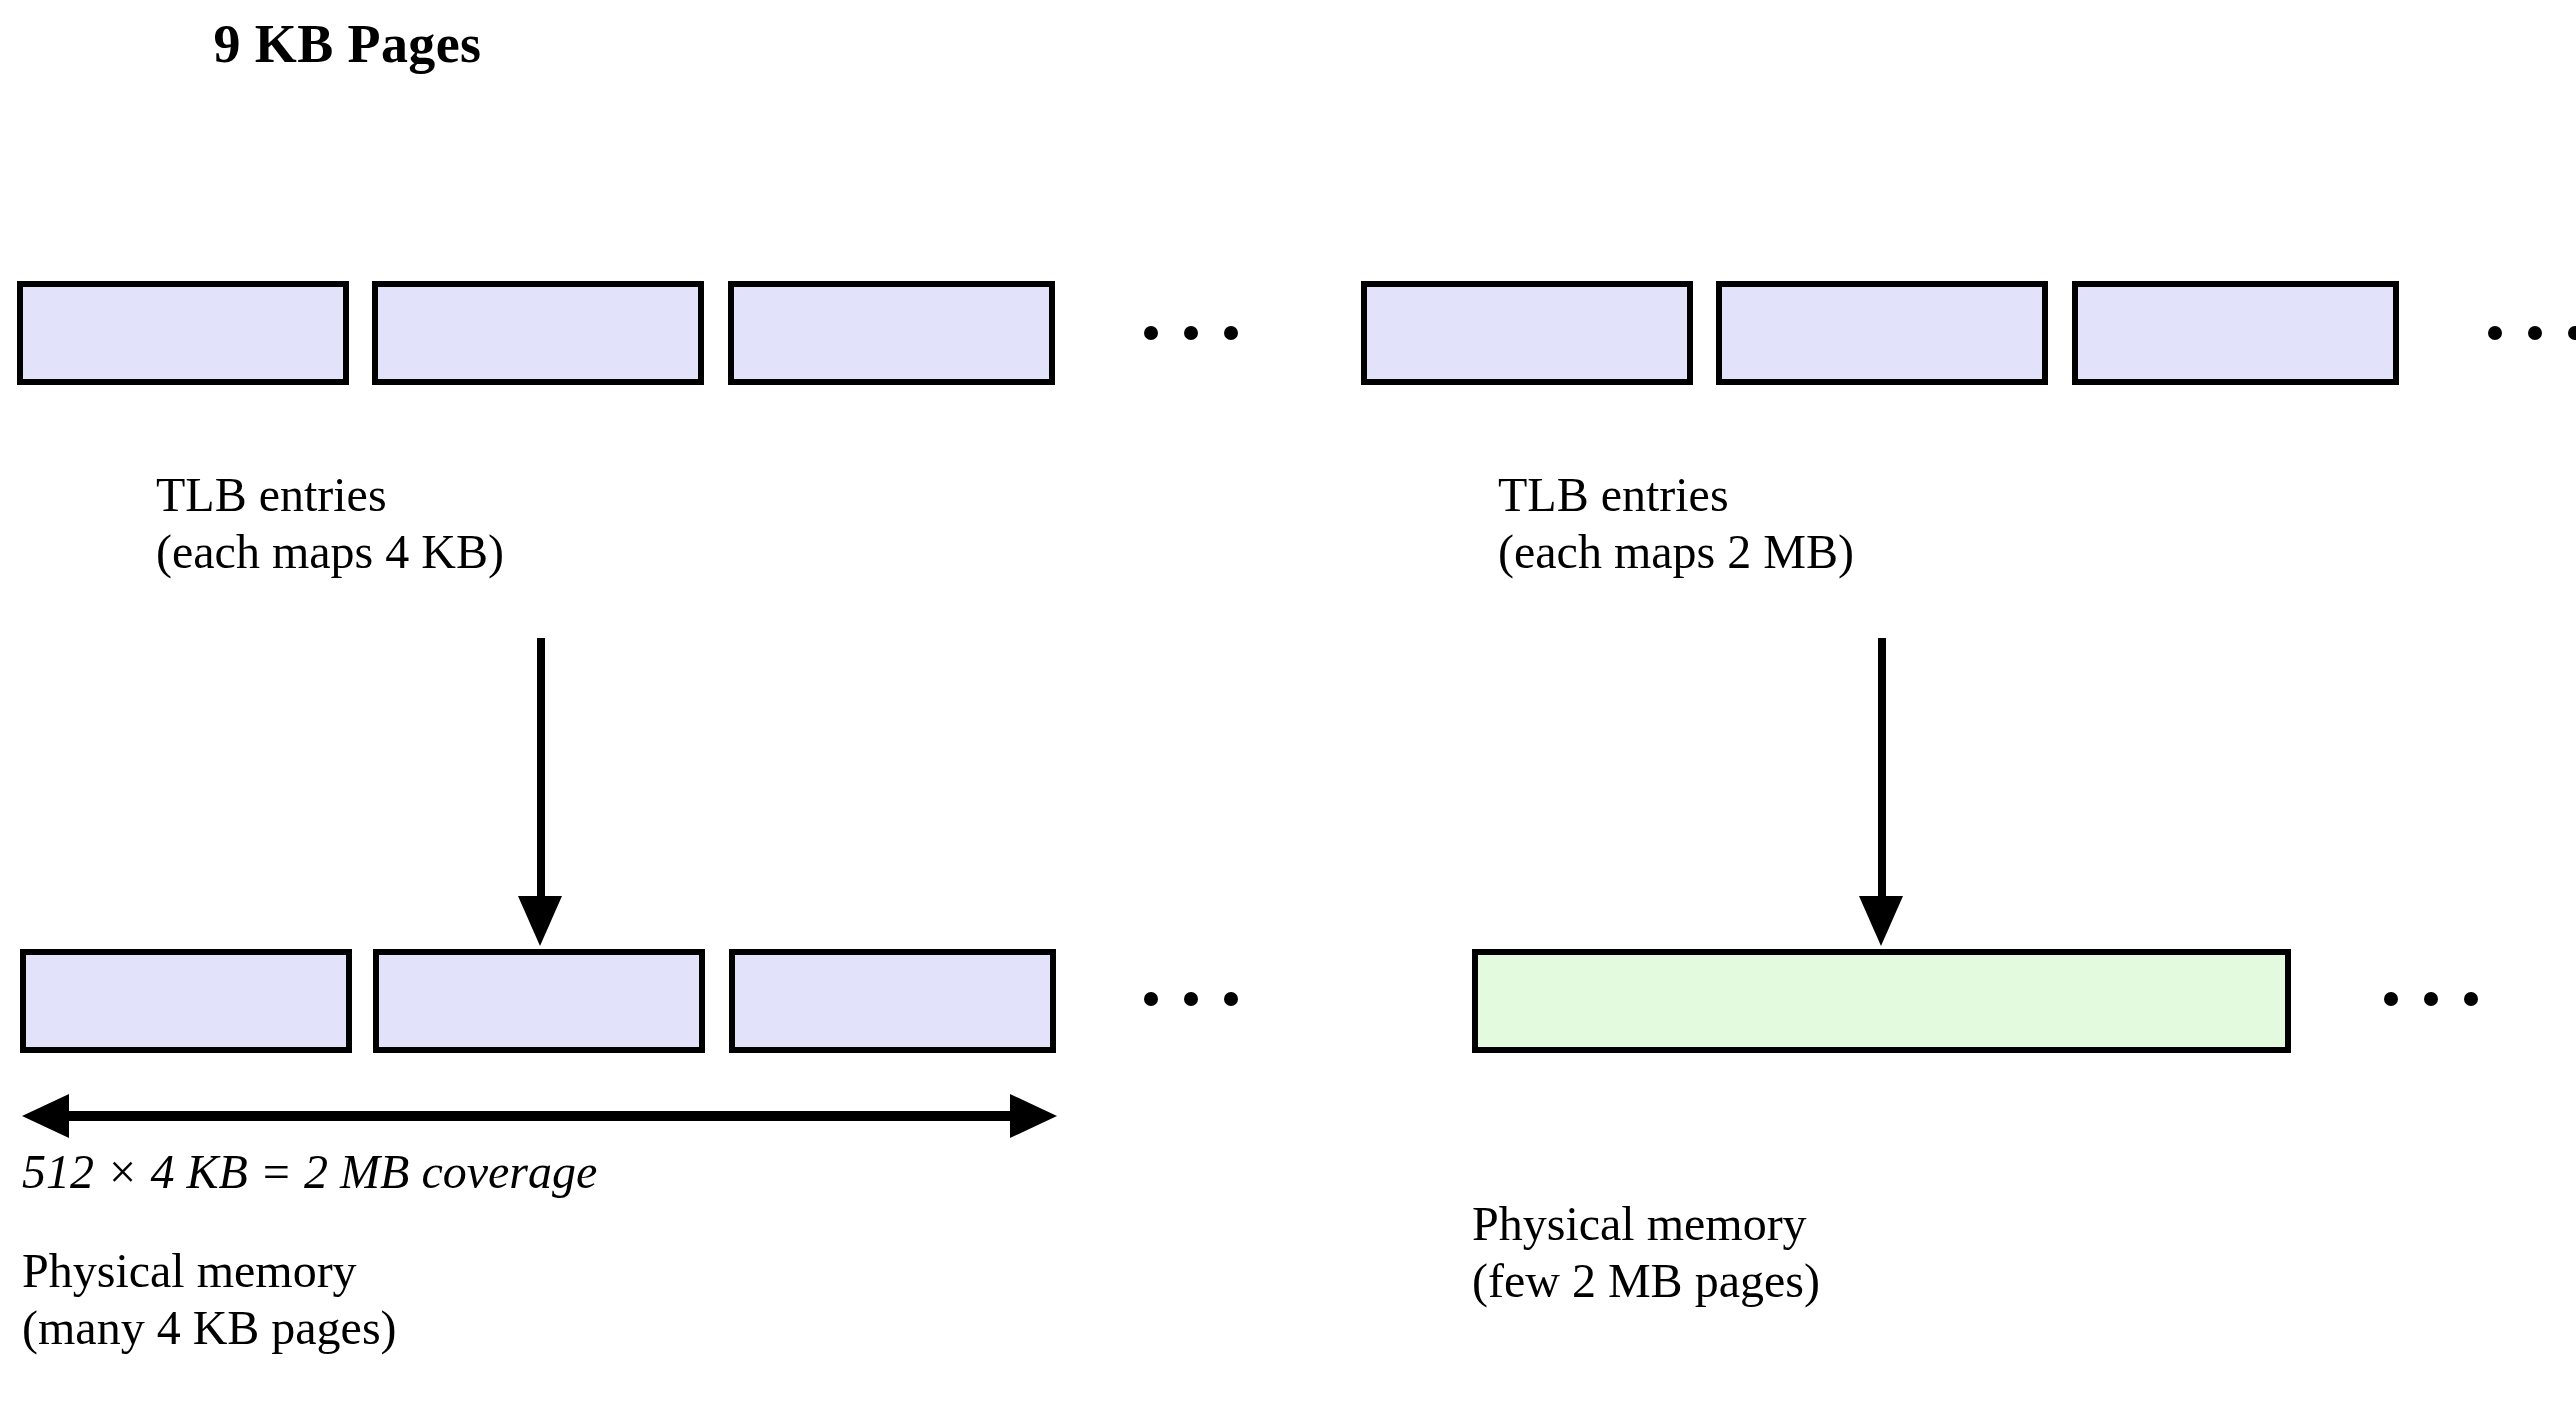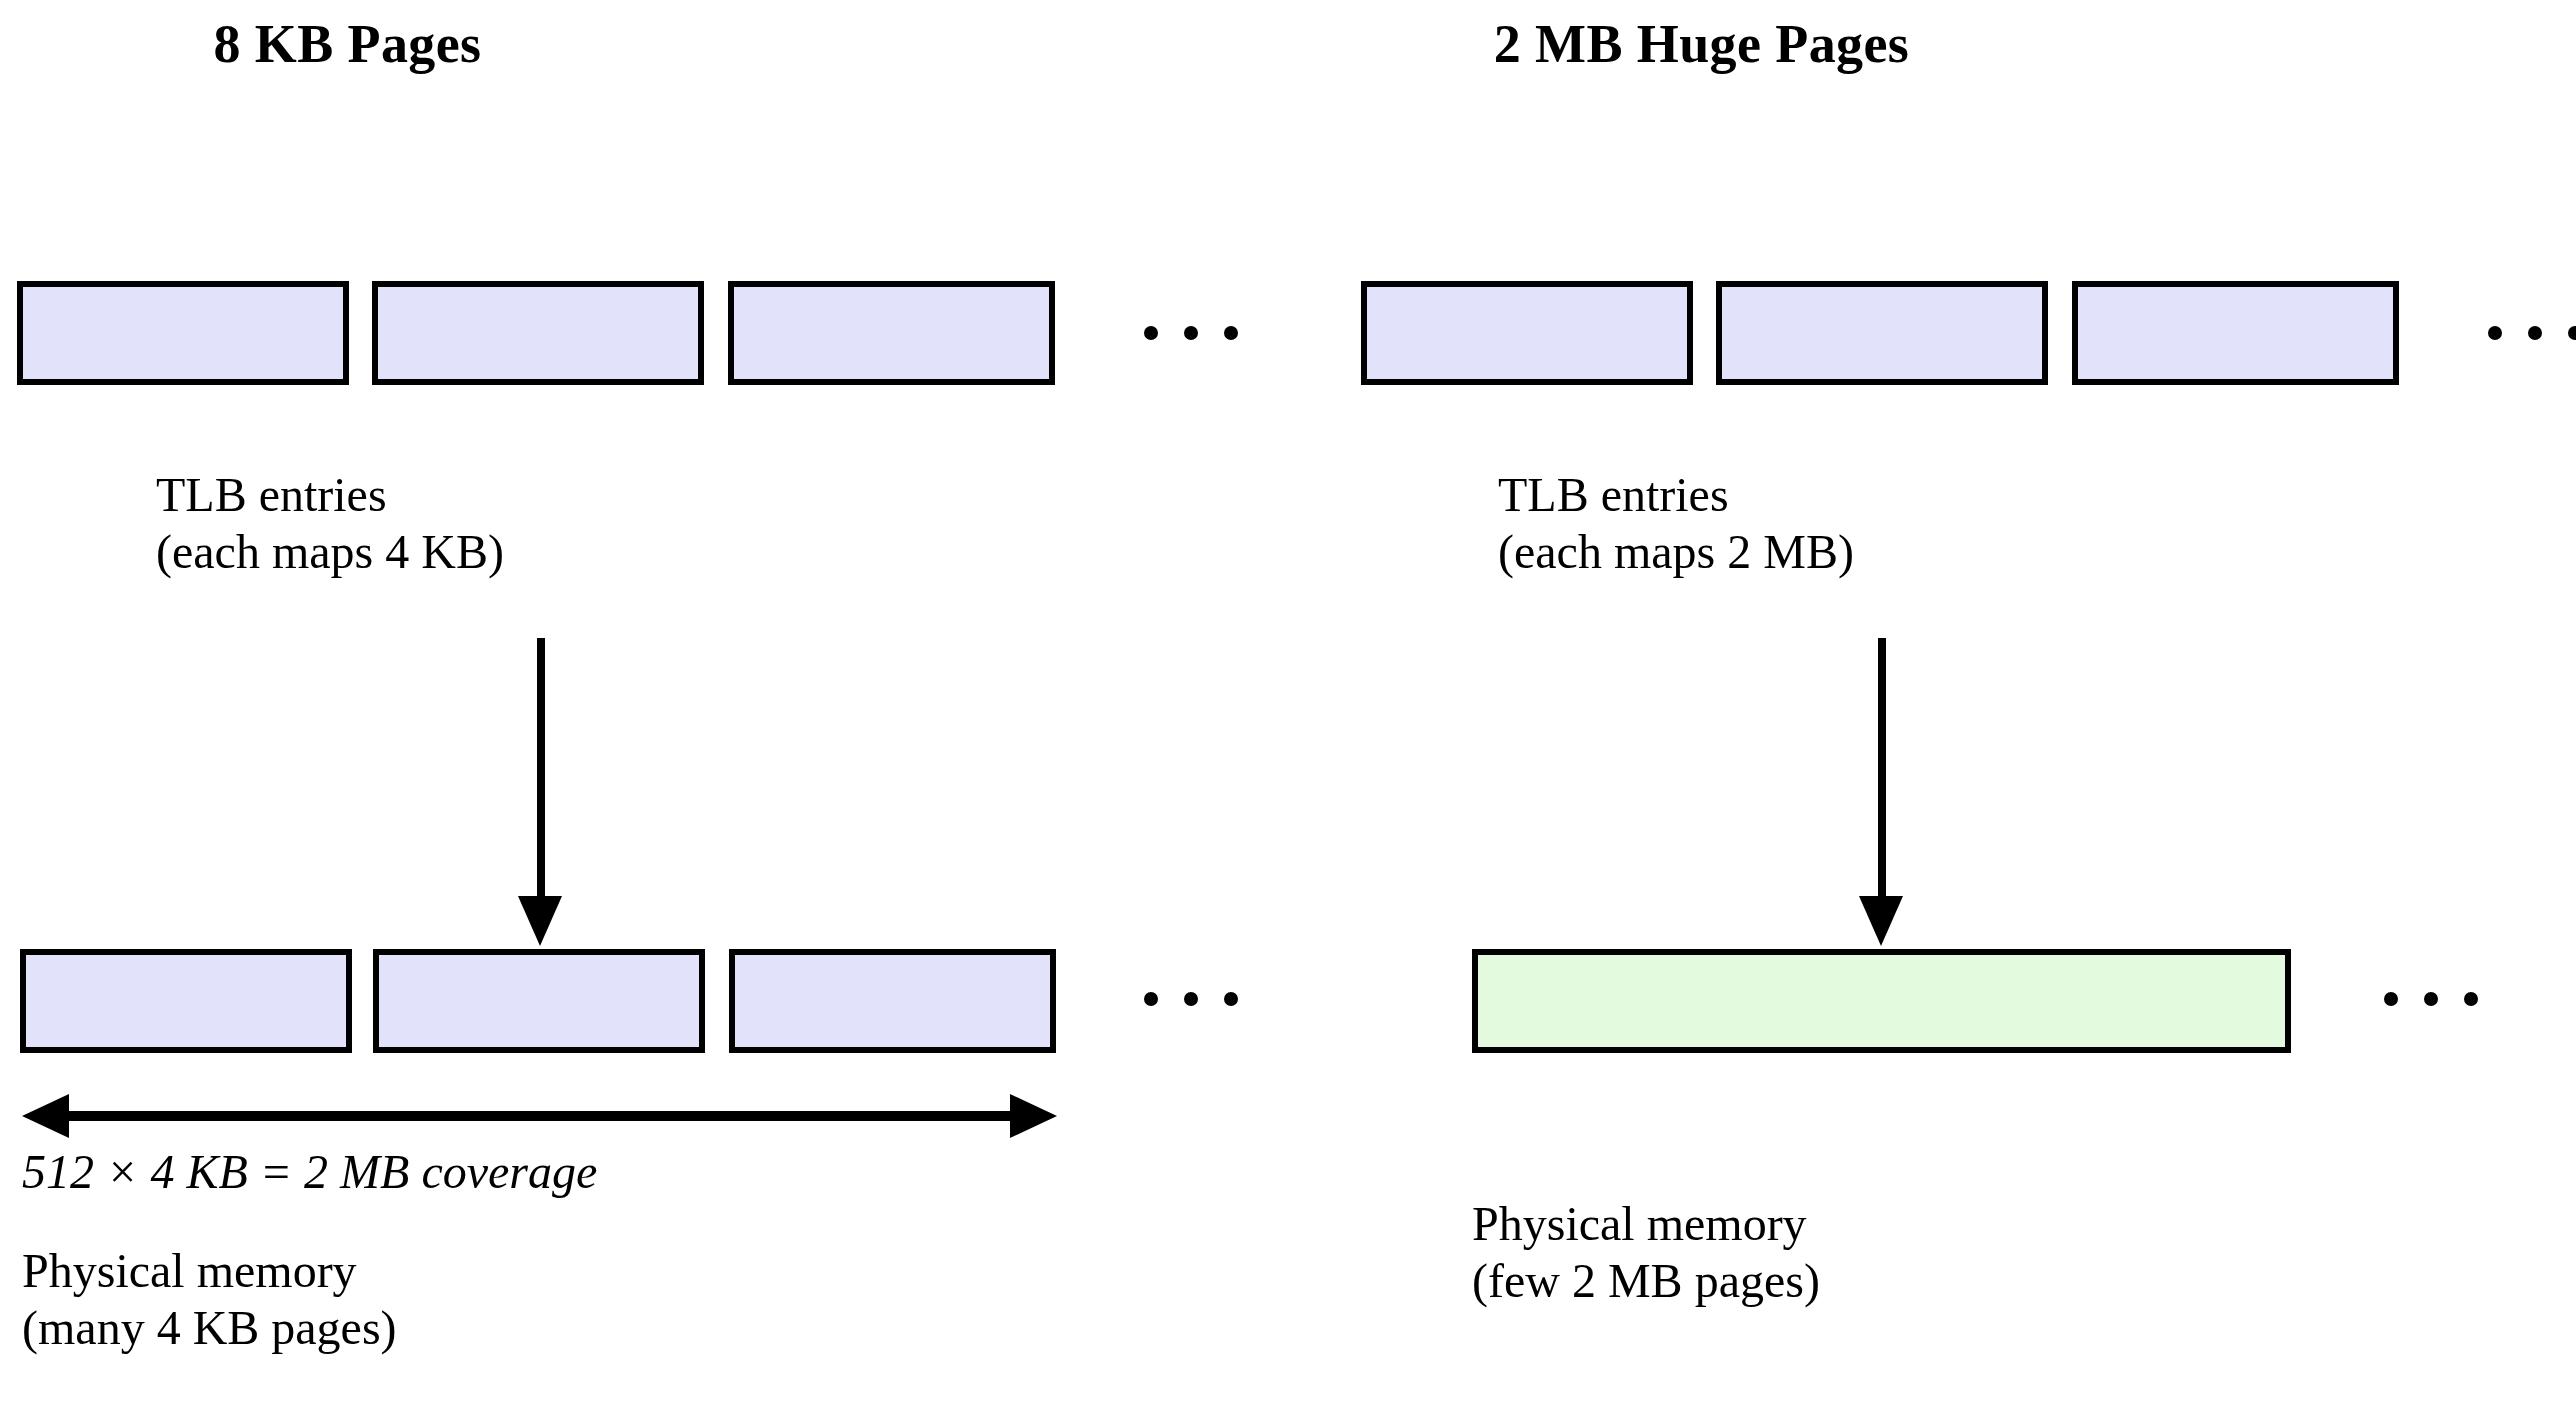--- a/index.html
+++ b/index.html
@@ -105,23 +105,22 @@
     border-bottom: 22px solid transparent;
   }
   .h-arrow .head-l { left: 0;  border-right: 47px solid #000000; }
   .h-arrow .head-r { right: 0; border-left: 47px solid #000000; }
 </style>
 </head>
 <body>
 
 <div class="stage">
 
-  <div class="col-title title-left">8 KB Pages</div>
+  <div class="col-title title-left">9 KB Pages</div>
 
-  <div class="col-title title-right">2 MB Huge Pages</div>
 
   <div class="memblock fill-lavender" style="left:17.4px; top:281px; width:332px; height:104px;"></div>
   <div class="memblock fill-lavender" style="left:372px; top:281px; width:332px; height:104px;"></div>
   <div class="memblock fill-lavender" style="left:728px; top:281px; width:327px; height:104px;"></div>
 
   <div class="dots" style="left:1144px; top:326px;">
     <i></i>
       <i></i>
       <i></i>
   </div>

